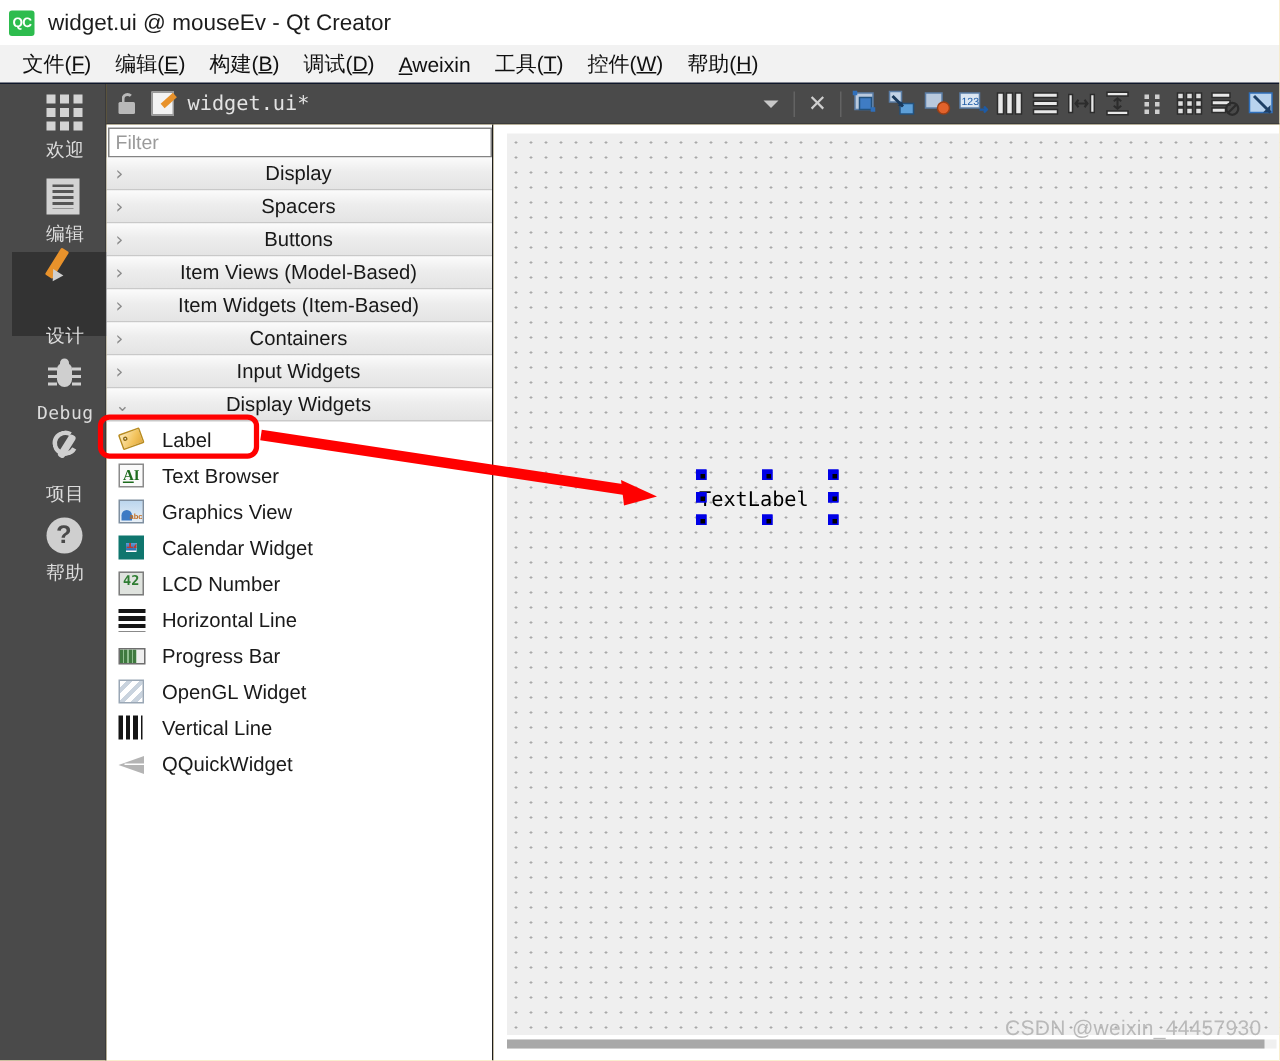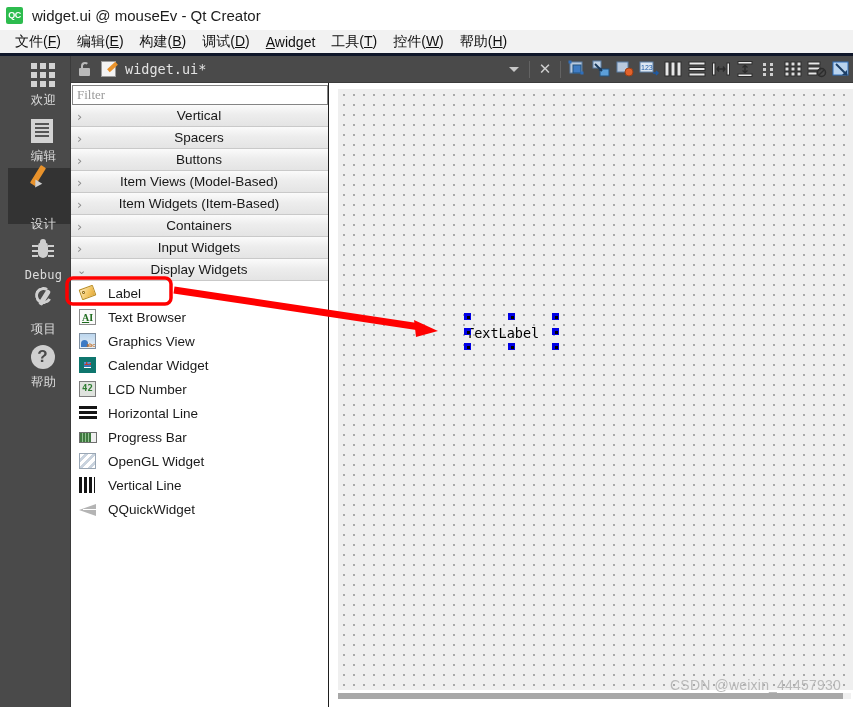--- a/index.html
+++ b/index.html
@@ -39,21 +39,21 @@
     font-size: 15px;
     color: #1c1c1c;
     font-family: "Liberation Sans", sans-serif;
     white-space: nowrap;
   }
 
   
   #menubar {
     position: absolute; left: 0; top: 30px; width: 853px; height: 26px;
     background: #f2f2f2;
-    border-bottom: 3px solid #0f172a;
+    border-bottom: 1px solid #0f172a;
     display: flex; align-items: center;
     padding-left: 7px;
   }
   .menu-item {
     font-size: 14px;
     color: #101010;
     padding: 2px 8px 2px 8px;
     white-space: nowrap;
     cursor: default;
     font-family: "Liberation Sans", sans-serif;
@@ -181,21 +181,21 @@
   
   #widgetbox {
     position: absolute; left: 71px; top: 83px; width: 258px; height: 624px;
     background: #ffffff; border-right: 1px solid #1e1e1e;
     overflow: hidden;
   }
   #filter {
     width: 256px; height: 20px; margin: 2px 0 0 1px;
     border: 1px solid #848484; background: #ffffff;
     color: #9a9a9a; font-size: 13px;
-    font-family: Liberation Serif, serif;
+    font-family: Liberation Sans, sans-serif;
     padding: 0 4px; line-height: 18px;
   }
   .cat {
     height: 22px; width: 258px;
     background: linear-gradient(to bottom, #fbfbfb 0%, #ededed 45%, #e4e4e4 100%);
     border-bottom: 1px solid #c9c9c9;
     display: flex; align-items: center;
     position: relative; cursor: default;
   }
   .cat .arrow {
@@ -350,21 +350,21 @@
   <div id="titlebar">
     <div id="qtc-logo">QC</div>
     <div id="title-text">widget.ui @ mouseEv - Qt Creator</div>
   </div>
 
   <div id="menubar">
     <div class="menu-item"><span>文件</span>(<span class="mn">F</span>)</div>
     <div class="menu-item"><span>编辑</span>(<span class="mn">E</span>)</div>
     <div class="menu-item"><span>构建</span>(<span class="mn">B</span>)</div>
     <div class="menu-item"><span>调试</span>(<span class="mn">D</span>)</div>
-    <div class="menu-item"><span class="mn">A</span><span>widget</span></div>
+    <div class="menu-item"><span class="mn">A</span><span>weixin</span></div>
     <div class="menu-item"><span>工具</span>(<span class="mn">T</span>)</div>
     <div class="menu-item"><span>控件</span>(<span class="mn">W</span>)</div>
     <div class="menu-item"><span>帮助</span>(<span class="mn">H</span>)</div>
   </div>
 
   <div id="modebar">
 
     <div class="mode" style="height:56px;">
       <div class="mode-icon">
         <div class="ico-grid">
@@ -539,21 +539,21 @@
         <path d="M16 15 L16 10 L11 15 Z" fill="#1d3f66"></path>
       </svg>
     </div>
   </div>
 
   <div id="widgetbox">
     <div id="filter">Filter</div>
 
     <div class="cat">
       <span class="arrow">›</span>
-      <span class="cat-label">Vertical</span>
+      <span class="cat-label">Display</span>
     </div>
     <div class="cat">
       <span class="arrow">›</span>
       <span class="cat-label">Spacers</span>
     </div>
     <div class="cat">
       <span class="arrow">›</span>
       <span class="cat-label">Buttons</span>
     </div>
     <div class="cat">

